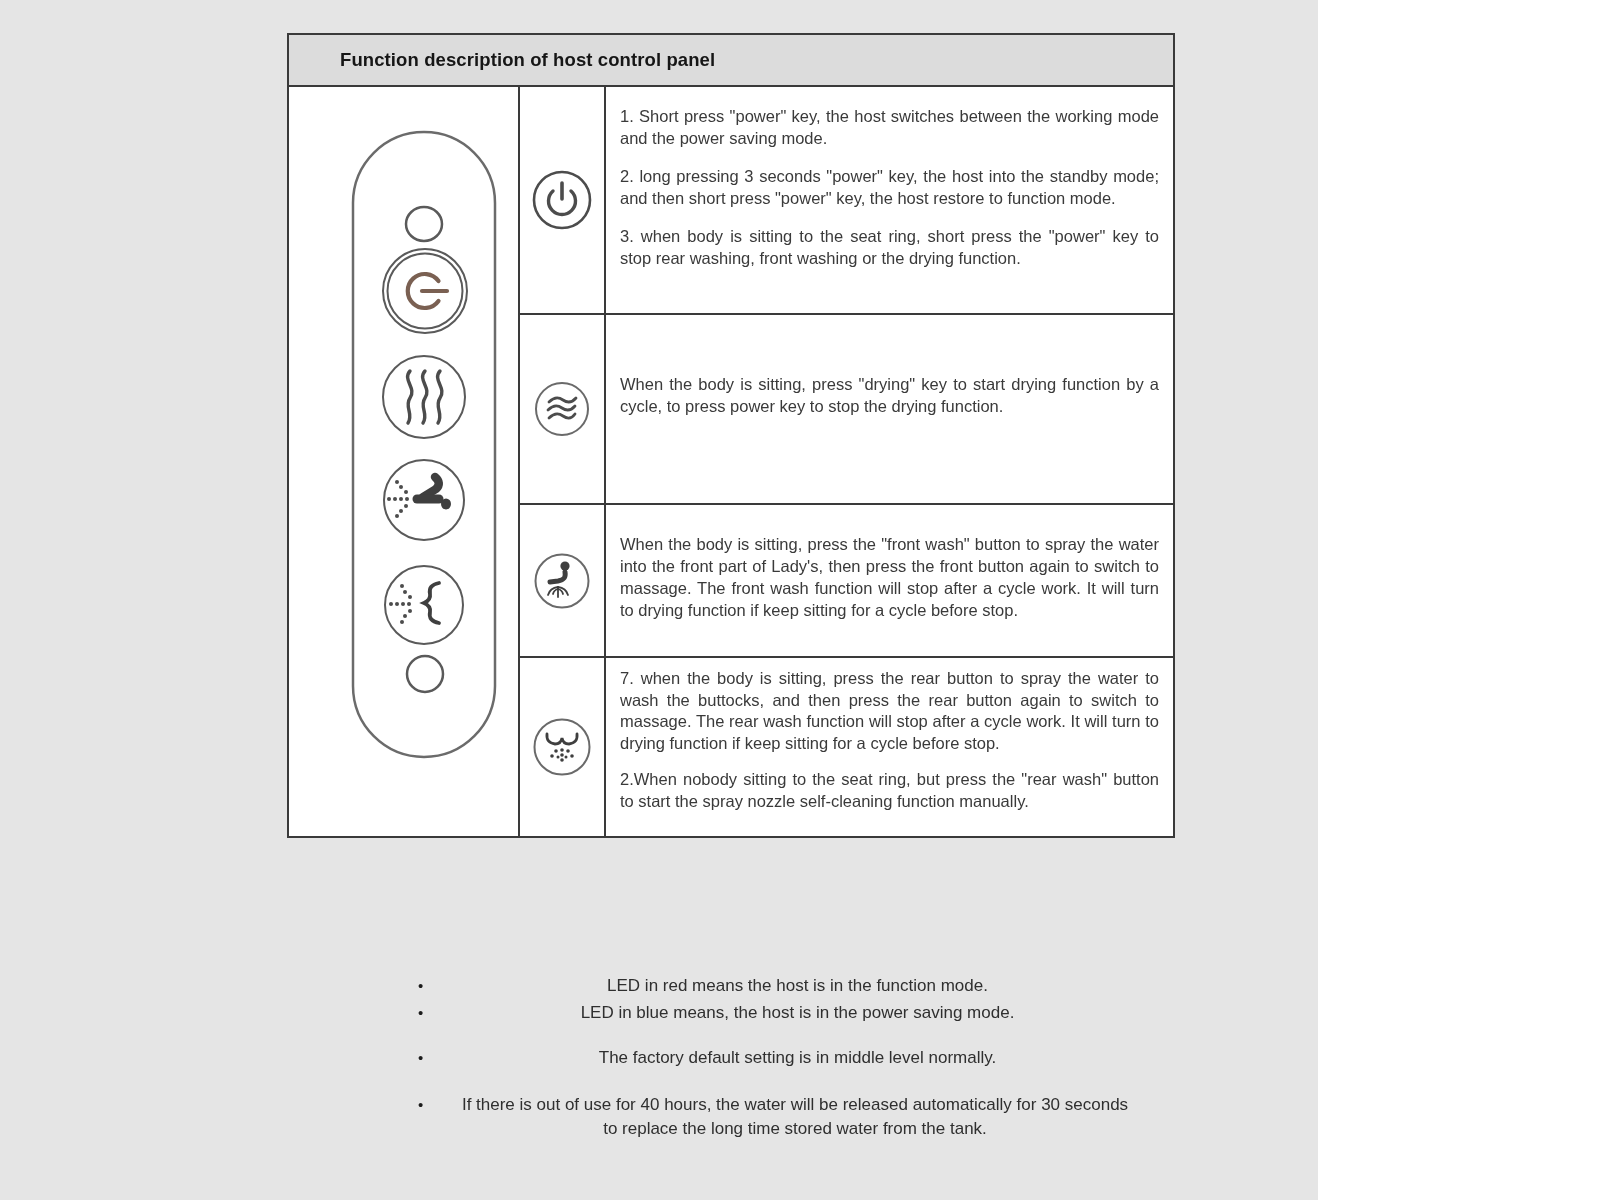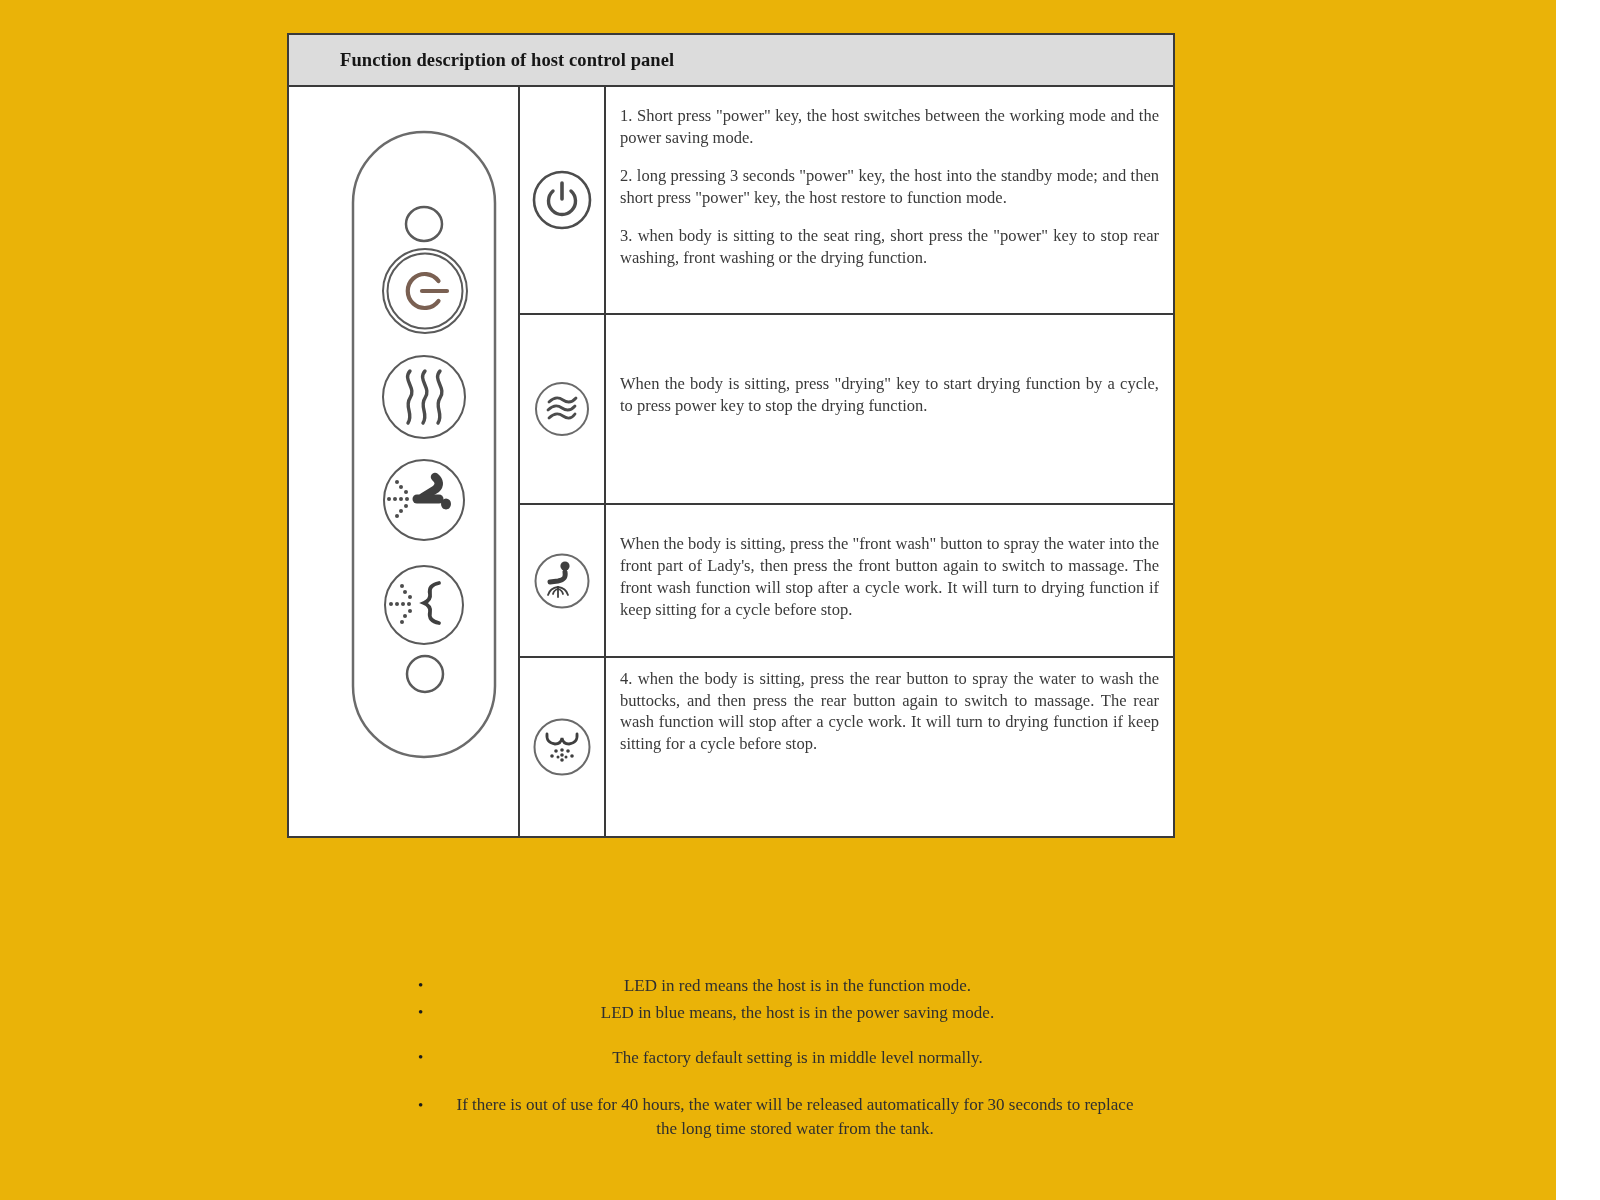--- a/index.html
+++ b/index.html
@@ -1,17 +1,17 @@
 <!DOCTYPE html>
 <html><head>
 <meta charset="utf-8">
 <style>
   * { margin:0; padding:0; box-sizing:border-box; }
   html,body { width:1600px; height:1200px; background:#ffffff; font-family:"Liberation Sans", sans-serif; }
-  .page { position:relative; width:1556px; height:1200px; background:#eab308; overflow:hidden;font-family:Liberation Serif, serif; }
+  .page { position:relative; width:1318px; height:1200px; background:#e5e5e5; overflow:hidden; }
 
   
   .doc-table { position:absolute; left:287px; top:33px; width:888px; height:805px; border:2px solid #3a3a3a; background:#fff; }
   .table-header { height:52px; background:#dcdcdc; border-bottom:2px solid #3a3a3a; display:flex; align-items:center; padding-left:51px; font-size:18.5px; font-weight:bold; color:#161616; letter-spacing:.1px; }
   .table-body { display:flex; height:749px; }
   .col-panel { width:231px; border-right:2px solid #3a3a3a; position:relative; }
   .col-panel svg { position:absolute; left:0; top:0; }
   .col-rows { flex:1; display:flex; flex-direction:column; }
   .func-row { display:flex; border-bottom:2px solid #3a3a3a; }
   .func-row:last-child { border-bottom:none; flex:1; }
@@ -170,21 +170,22 @@
                 <circle cx="25" cy="35" r="1.8"></circle>
                   <circle cx="21" cy="40" r="1.8"></circle>
                 <circle cx="37" cy="35" r="1.8"></circle>
                   <circle cx="41" cy="40" r="1.8"></circle>
                 <circle cx="27" cy="41" r="1.5"></circle>
                   <circle cx="35" cy="41" r="1.5"></circle>
               </g>
             </svg>
           </div>
           <div class="desc-cell">
-            <p>4. when the body is sitting, press the rear button to spray the water to wash the buttocks, and then press the rear button again to switch to massage. The rear wash function will stop after a cycle work. It will turn to drying function if keep sitting for a cycle before stop.</p>
+            <p>7. when the body is sitting, press the rear button to spray the water to wash the buttocks, and then press the rear button again to switch to massage. The rear wash function will stop after a cycle work. It will turn to drying function if keep sitting for a cycle before stop.</p>
+            <p>2.When nobody sitting to the seat ring, but press the "rear wash" button to start the spray nozzle self-cleaning function manually.</p>
           </div>
         </div>
 
       </div>
     </div>
   </div>
 
 
   <ul class="bullets">
     <li>LED in red means the host is in the function mode.</li>

